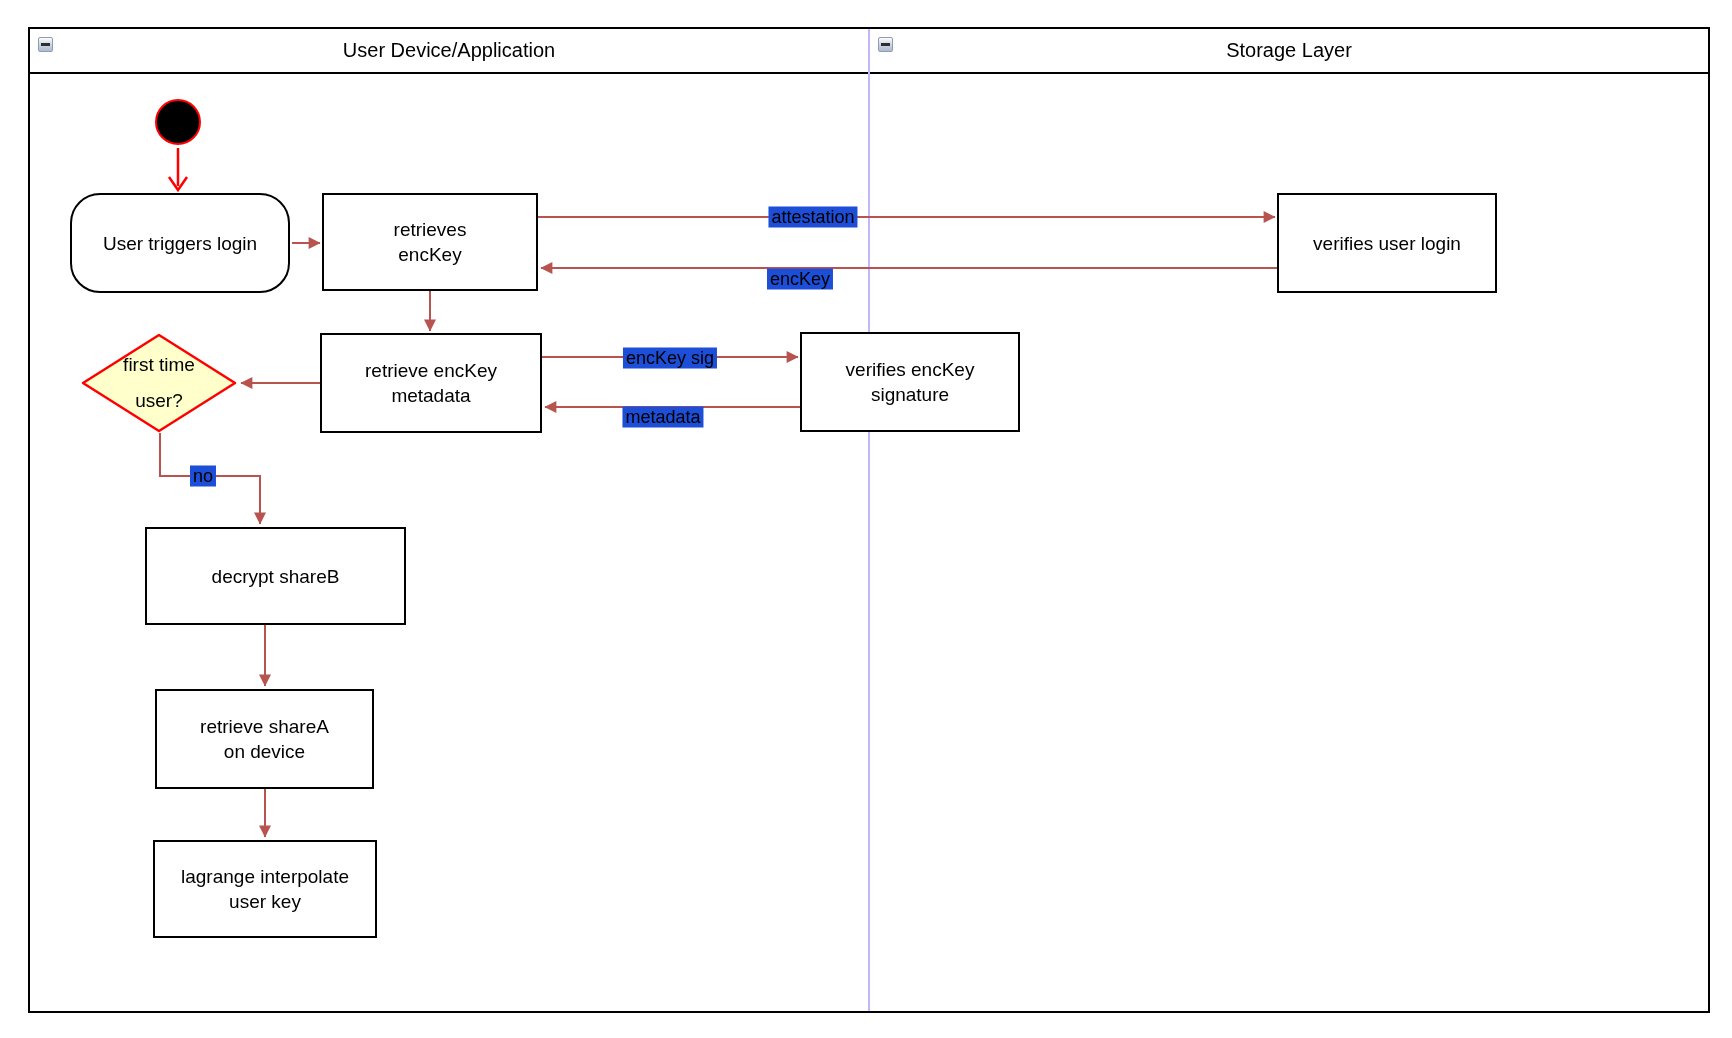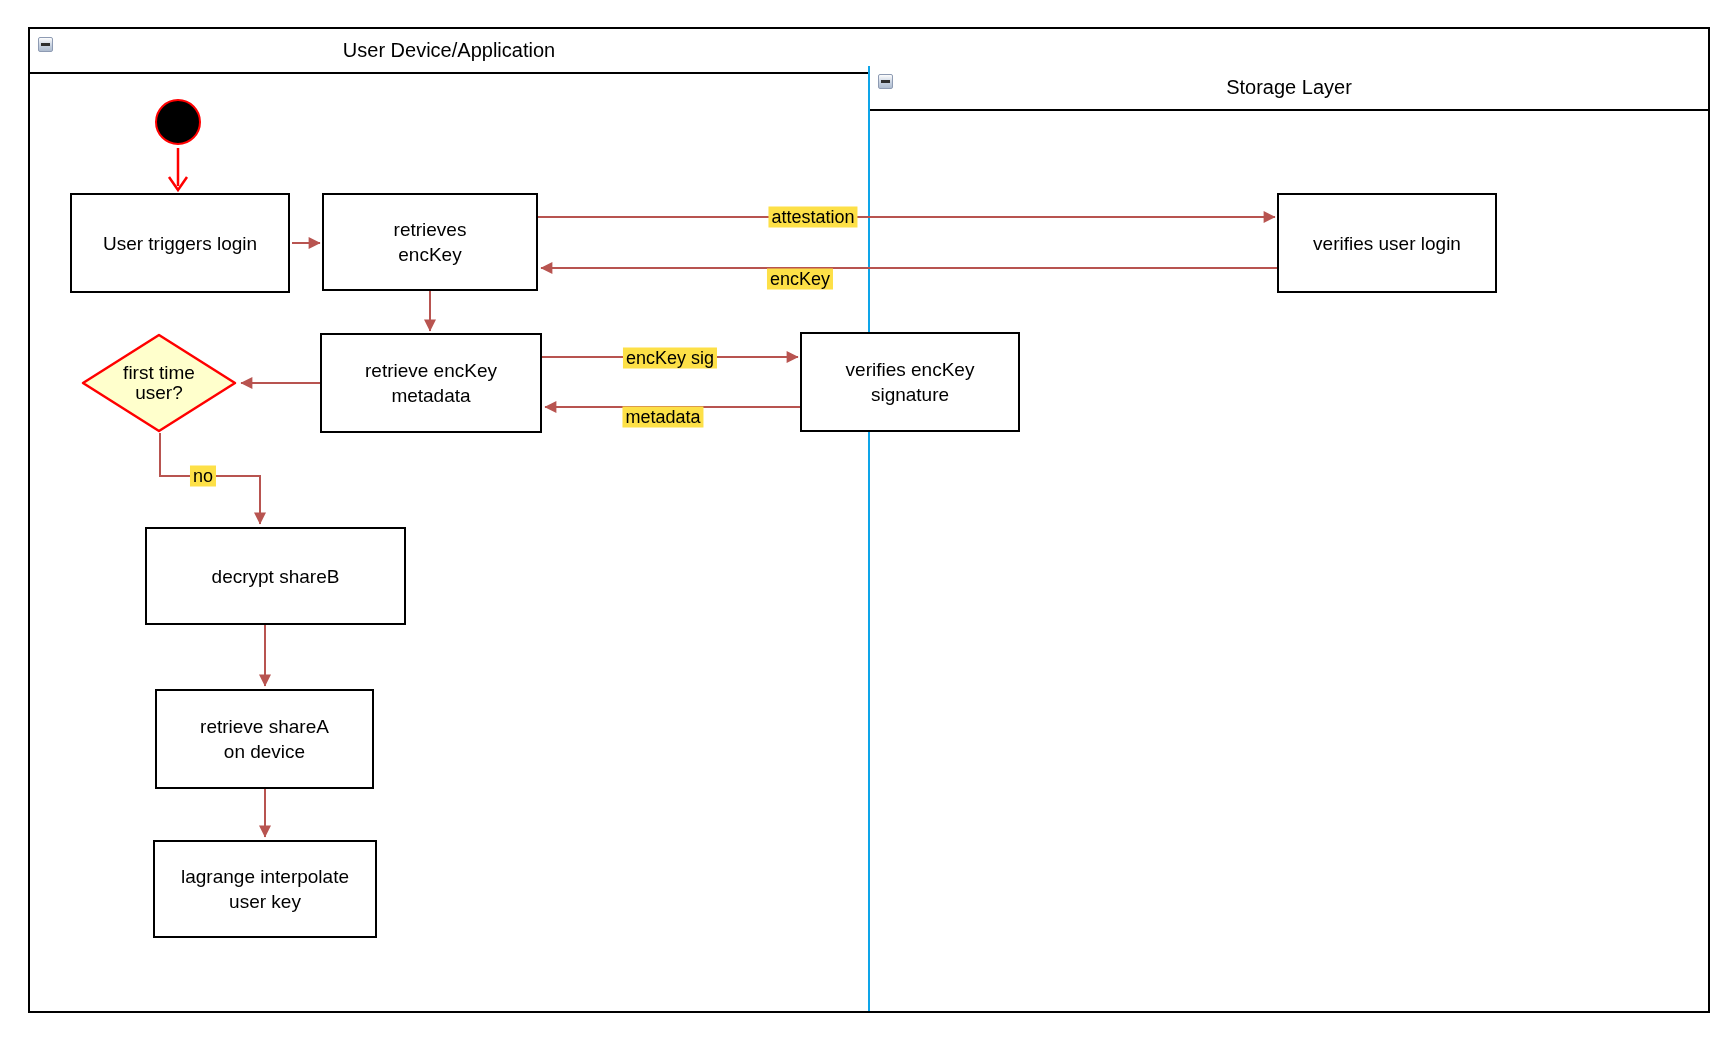--- a/index.html
+++ b/index.html
@@ -11,21 +11,21 @@
     color:#000;
     overflow:hidden;
   }
   
   .pool{
     position:absolute;left:28px;top:27px;width:1682px;height:986px;
     border:2px solid #000;box-sizing:border-box;
     display:flex;flex-direction:row;
   }
   .lane{position:relative;flex:1 1 0;box-sizing:border-box;}
-  .lane + .lane{border-left:2px solid #0ea5e9;margin-top:37px;}
+  .lane + .lane{border-left:2px solid #c4b5fd;}
   .lane-header{
     position:relative;height:45px;box-sizing:border-box;
     border-bottom:2px solid #000;
     display:flex;align-items:center;justify-content:center;
   }
   .lane-title{font-size:20px;font-weight:normal;}
   .collapse-btn{
     position:absolute;left:8px;top:8px;width:15px;height:15px;
     box-sizing:border-box;
     border:1px solid #8e9bb3;
@@ -47,28 +47,28 @@
     box-sizing:border-box;border-radius:50%;
     background:#000;border:2px solid #FF0000;z-index:10;
   }
   .decision{
     position:absolute;left:80px;top:333px;width:158px;height:100px;z-index:10;
   }
   .decision svg{position:absolute;left:0;top:0;}
   .decision-label{
     position:absolute;inset:0;
     display:flex;align-items:center;justify-content:center;
-    text-align:center;font-size:19px;line-height:20px;white-space:pre-line;
+    text-align:center;font-size:19px;line-height:36px;white-space:pre-line;
   }
   
   .edges{position:absolute;left:0;top:0;z-index:5;pointer-events:none;}
   
   .edge-label{
     position:absolute;transform:translate(-50%,-50%);
-    background:#fde047;padding:0 3px;font-size:18px;white-space:nowrap;
+    background:#1d4ed8;padding:0 3px;font-size:18px;white-space:nowrap;
     z-index:6;
     text-align:center;
   }
 </style>
 </head>
 <body>
 
 <div class="page">
 
   <div class="pool">
@@ -122,21 +122,21 @@
   </svg>
 
   <span class="edge-label" style="left:813px;top:217px;">attestation</span>
   <span class="edge-label" style="left:800px;top:279px;">encKey</span>
   <span class="edge-label" style="left:670px;top:358px;">encKey sig</span>
   <span class="edge-label" style="left:663px;top:417px;">metadata</span>
   <span class="edge-label" style="left:188px;top:476px;margin-left:15px;">no</span>
 
   <div class="start-node"></div>
 
-  <div class="node" style="left:70px;top:193px;width:220px;height:100px;">User triggers login</div>
+  <div class="node" style="left:70px;top:193px;width:220px;height:100px;border-radius:30px;">User triggers login</div>
 
   <div class="node" style="left:322px;top:193px;width:216px;height:98px;">retrieves
 encKey</div>
 
   <div class="node" style="left:320px;top:333px;width:222px;height:100px;">retrieve encKey
 metadata</div>
 
   <div class="decision">
     <svg width="158" height="100" viewBox="0 0 158 100">
       <polygon points="79,2 155,50 79,98 3,50" fill="#FFFFCC" stroke="#FF0000" stroke-width="2.5" stroke-linejoin="round"></polygon>

